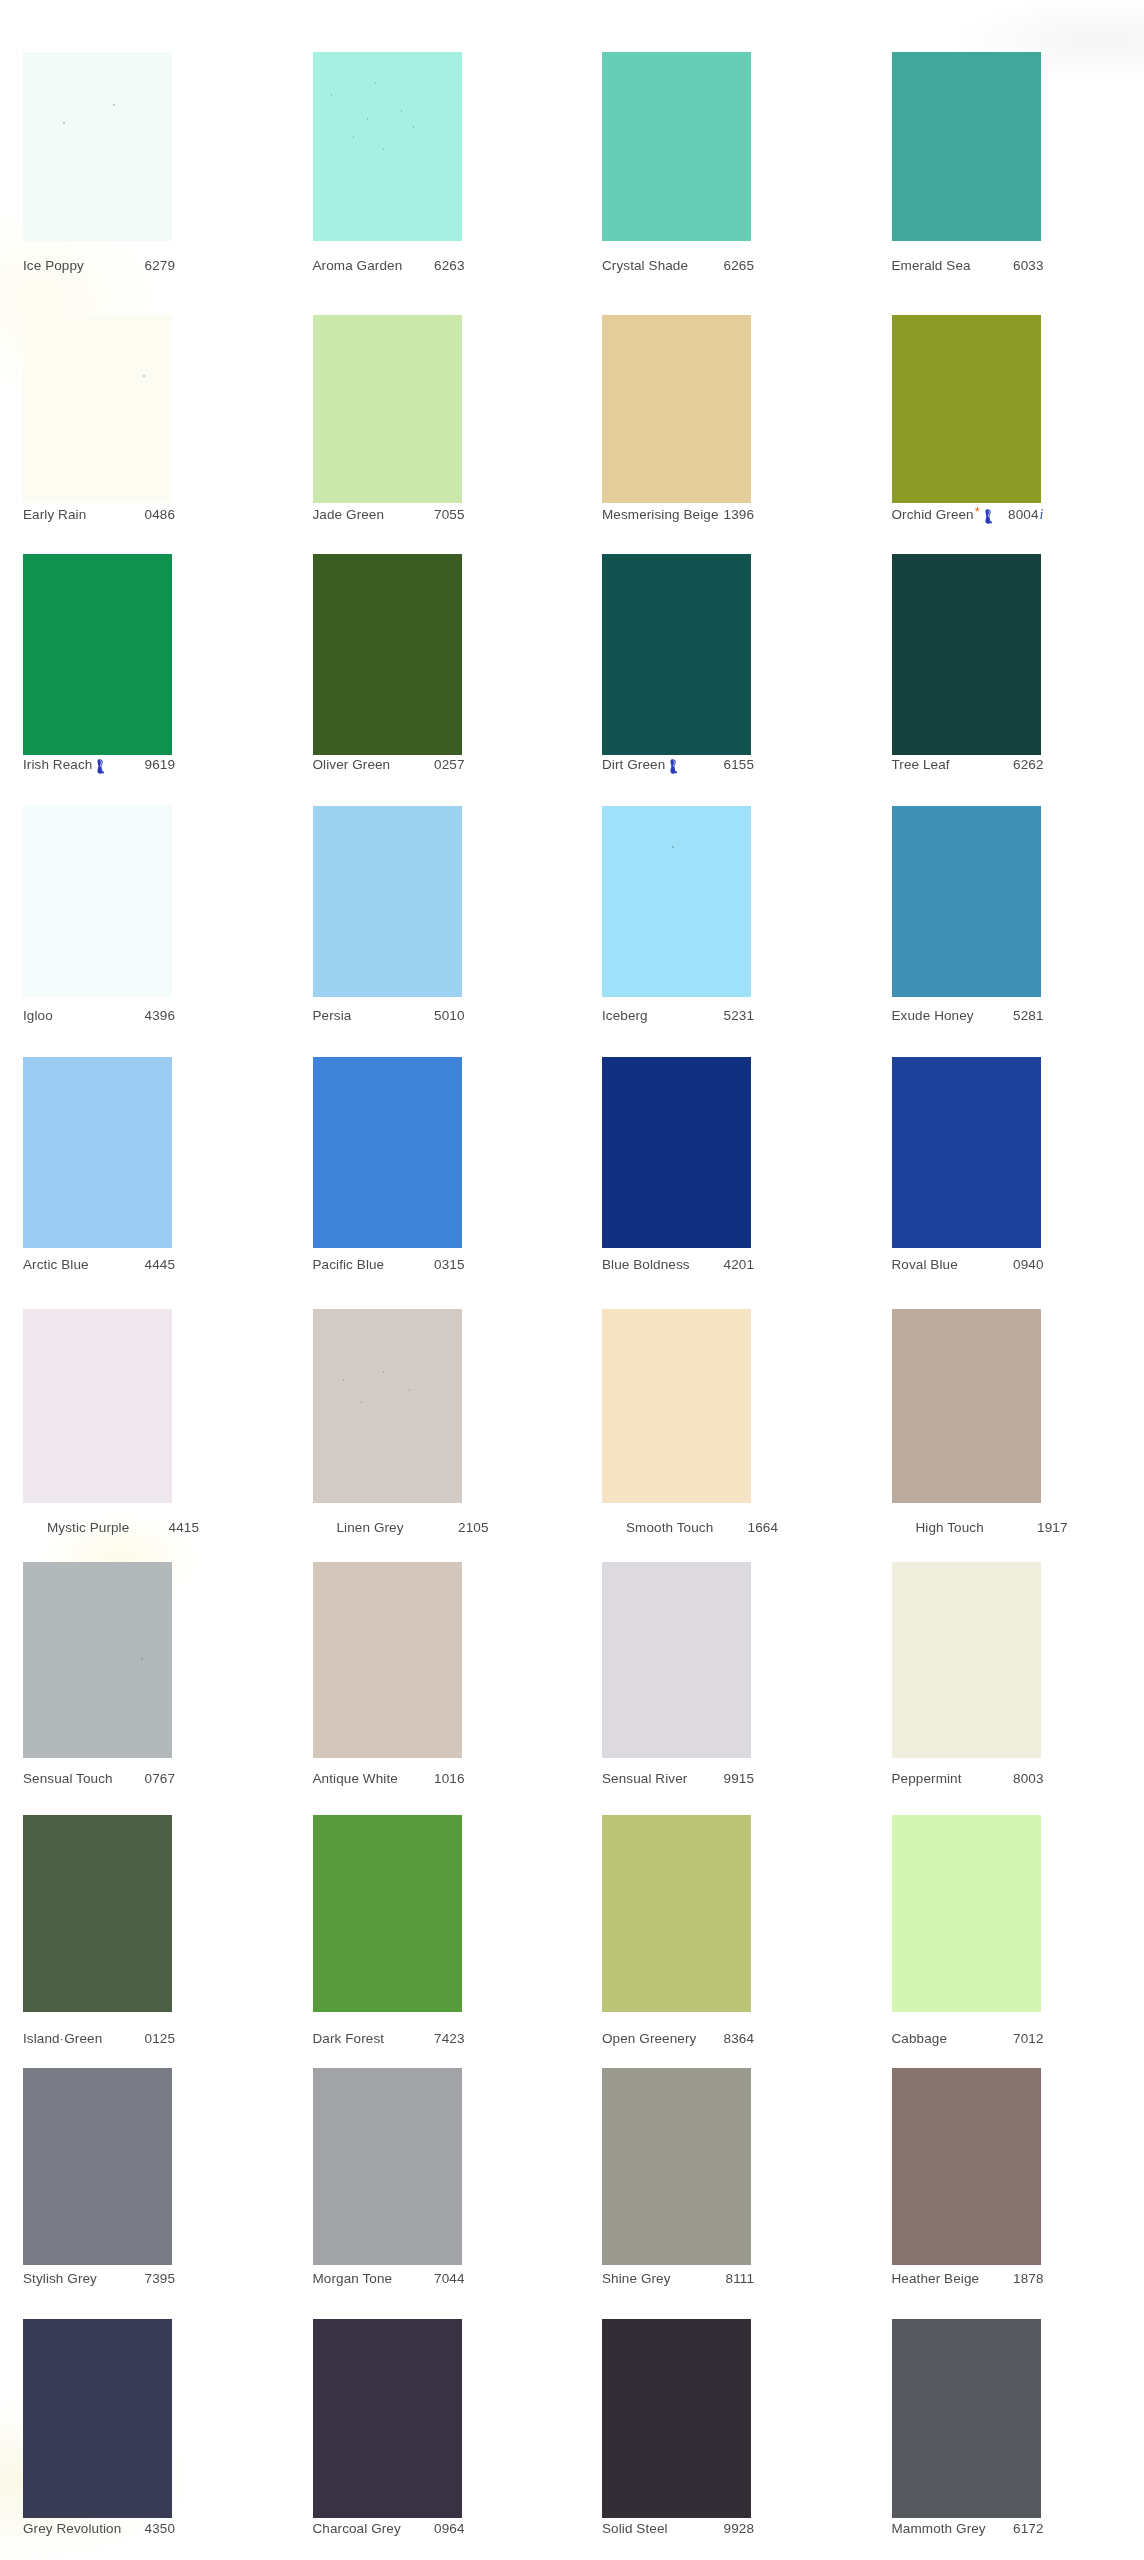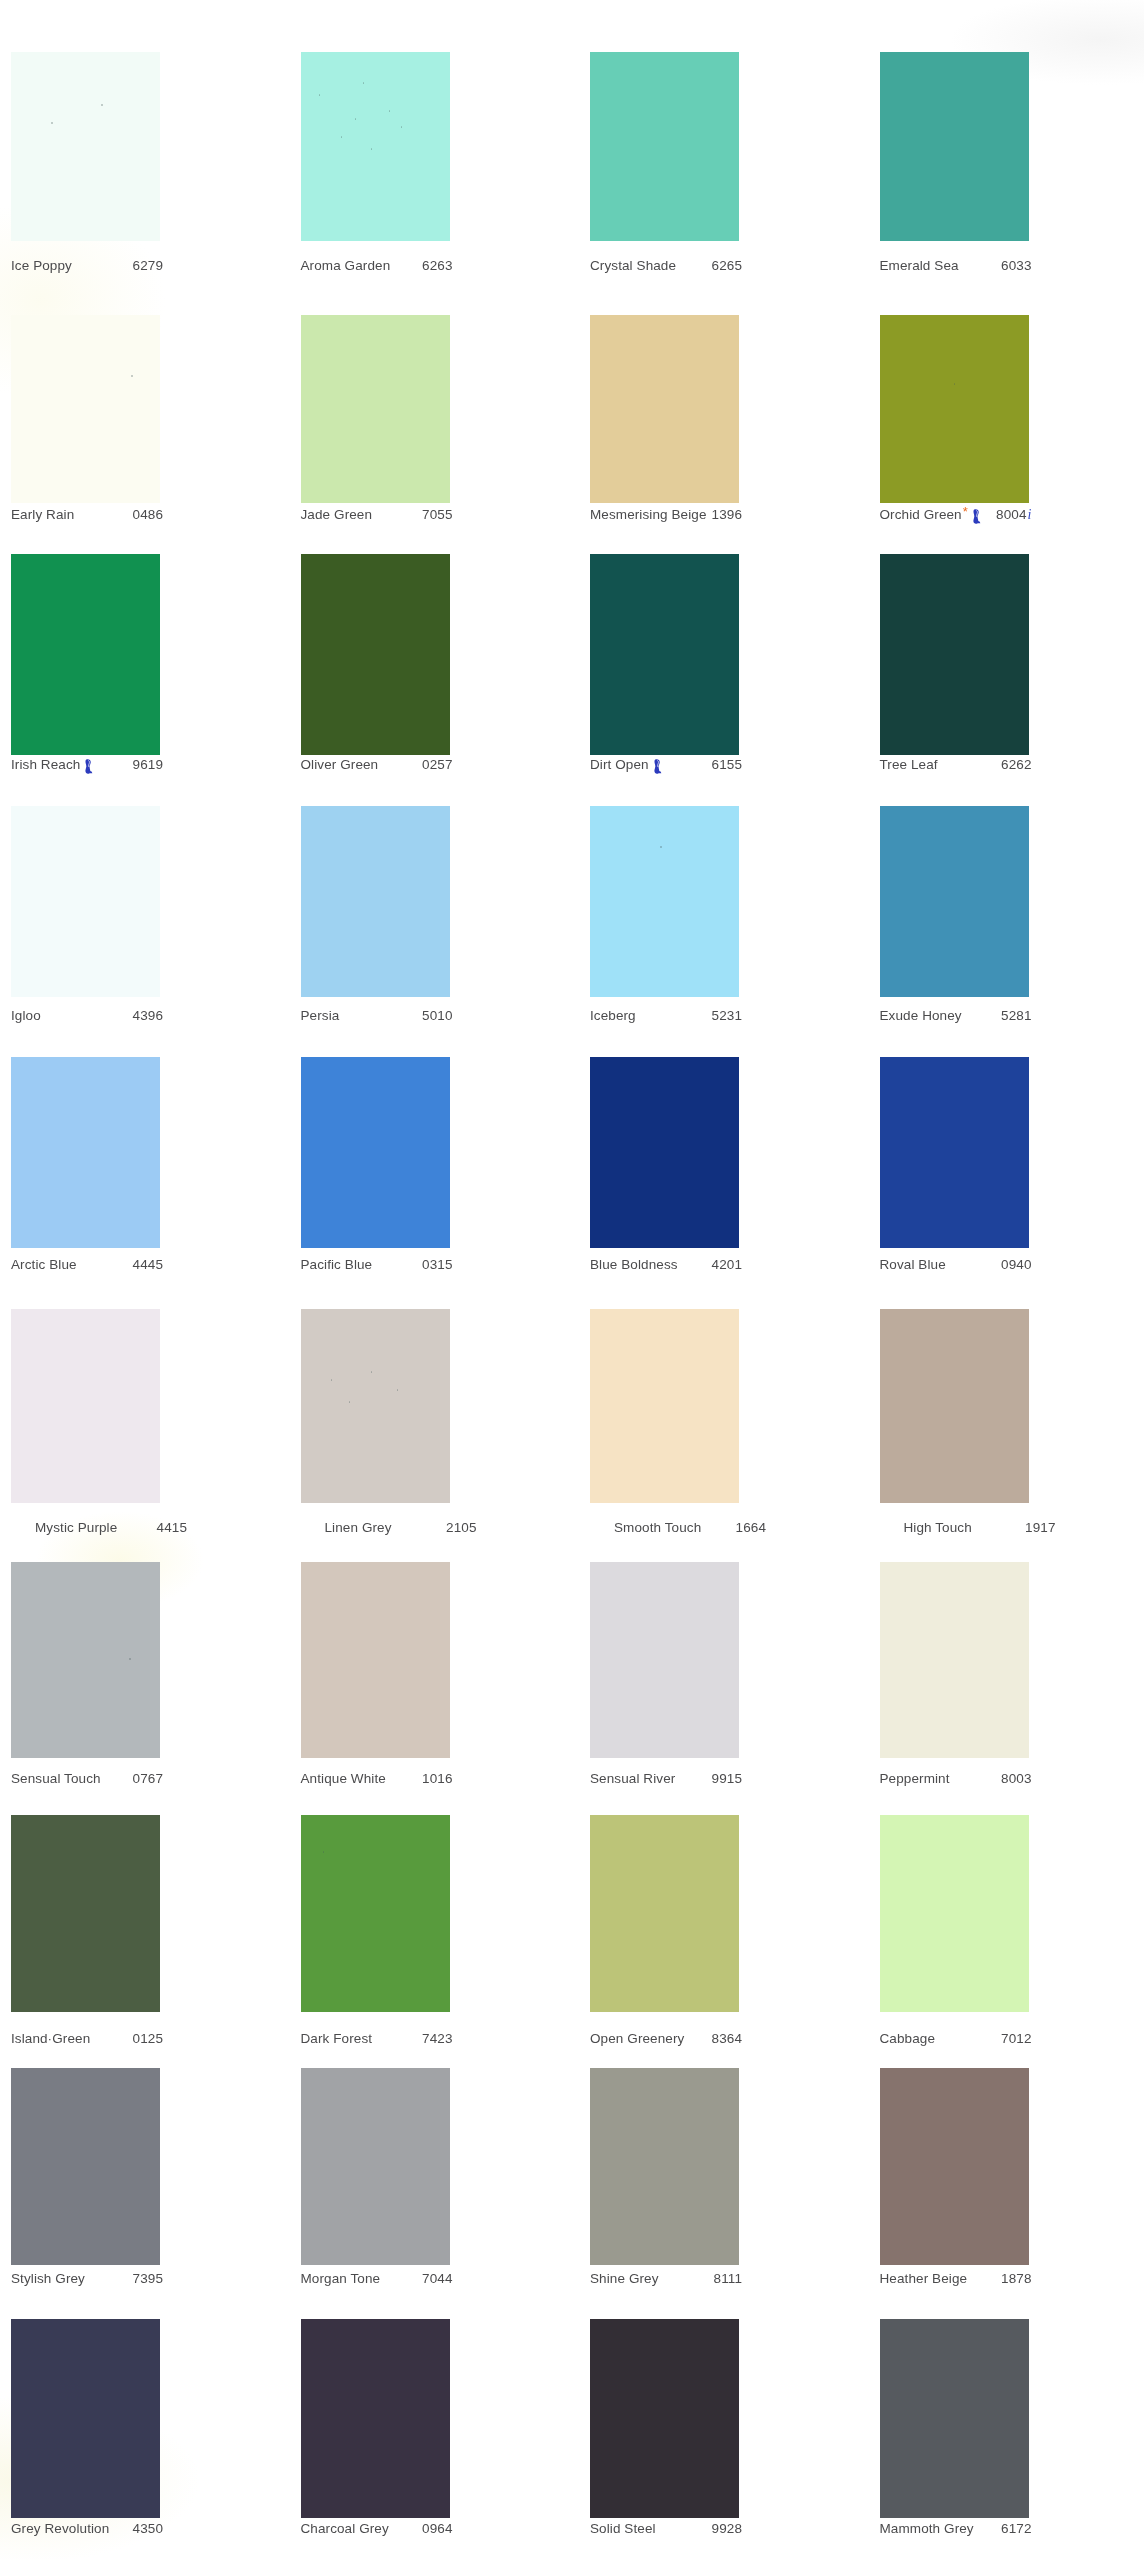--- a/index.html
+++ b/index.html
@@ -30,21 +30,21 @@
 
   #grid {
     position: absolute;
     left: 0; top: 0;
     width: 1144px;
     height: 2560px;
   }
 
   .row {
     position: absolute;
-    left: 0;
+    left: 12px;
     width: 1116px;
     display: flex;
     gap: 42px;
   }
 
   .cell {
     width: 286px;
     position: relative;
     box-sizing: border-box;
   }
@@ -330,21 +330,21 @@
             <span class="name">Oliver Green</span>
           </span>
           <span class="code-wrap">
             <span>0257</span>
           </span>
         </div>
       </div>
       <div class="cell">
         <div class="label-line">
           <span class="name-wrap">
-            <span class="name">Dirt Open</span>
+            <span class="name">Dirt Green</span>
             <span class="bird"><svg viewBox="0 0 11 15" width="11" height="15" aria-hidden="true">
                 <path d="M6.6 0.4c1.5 0 2.3 1.5 2.1 3.2-.2 1.5-.9 2.4-1.1 3.6-.2 1.3.4 2.6.6 4 .2 1.3-.1 2.6-1.1 3.2-.9.5-2.2.3-2.9-.4-.8-.8-.9-2-.7-3.1.2-1.1.7-2.1.8-3.2.1-1.2-.3-2.3-.6-3.5C3.3 2.7 3.4 1.2 4.3.6c.7-.4 1.6-.3 2.3-.2z" fill="#2c3bbd"></path>
                 <path d="M6.3 1.6c.9 0 1.3 1 1.1 2.1-.1.9-.6 1.6-.7 2.4-.1.6 0 1.2.1 1.8" fill="none" stroke="#ffffff" stroke-width="0.7"></path>
                 <path d="M8.5 12.1c.9.4 1.6 1.2 1.8 2.1H6.9c.3-.9.9-1.7 1.6-2.1z" fill="#2c3bbd"></path>
               </svg></span>
           </span>
           <span class="code-wrap">
             <span>6155</span>
           </span>
         </div>

